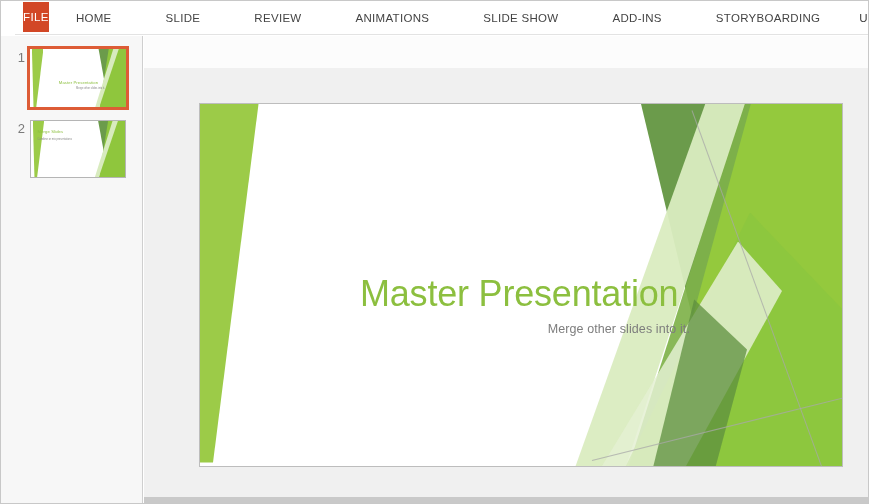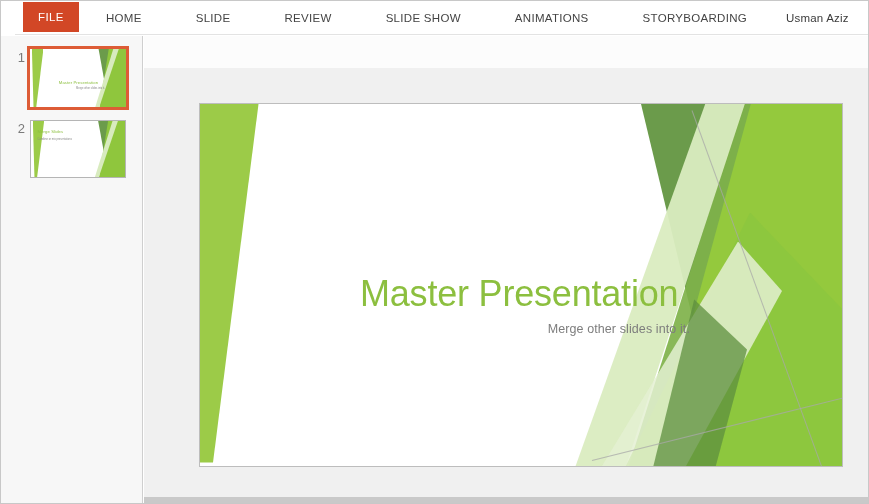--- a/index.html
+++ b/index.html
@@ -252,22 +252,23 @@
 <body>
 
 <div class="app">
 
   <div class="ribbon">
     <div class="file-tab">FILE</div>
     <div class="tabs">
       <div class="tab">HOME</div>
       <div class="tab">SLIDE</div>
       <div class="tab">REVIEW</div>
+      <div class="tab">ANIMATIONS</div>
       <div class="tab">SLIDE SHOW</div>
-      <div class="tab">ANIMATIONS</div>
+      <div class="tab">ADD-INS</div>
       <div class="tab">STORYBOARDING</div>
     </div>
     <div class="user-name">Usman Aziz</div>
   </div>
 
   <div class="nav-panel">
 
     <div class="thumb-row r1">
       <div class="thumb-num">1</div>
       <div class="thumb selected t1">

